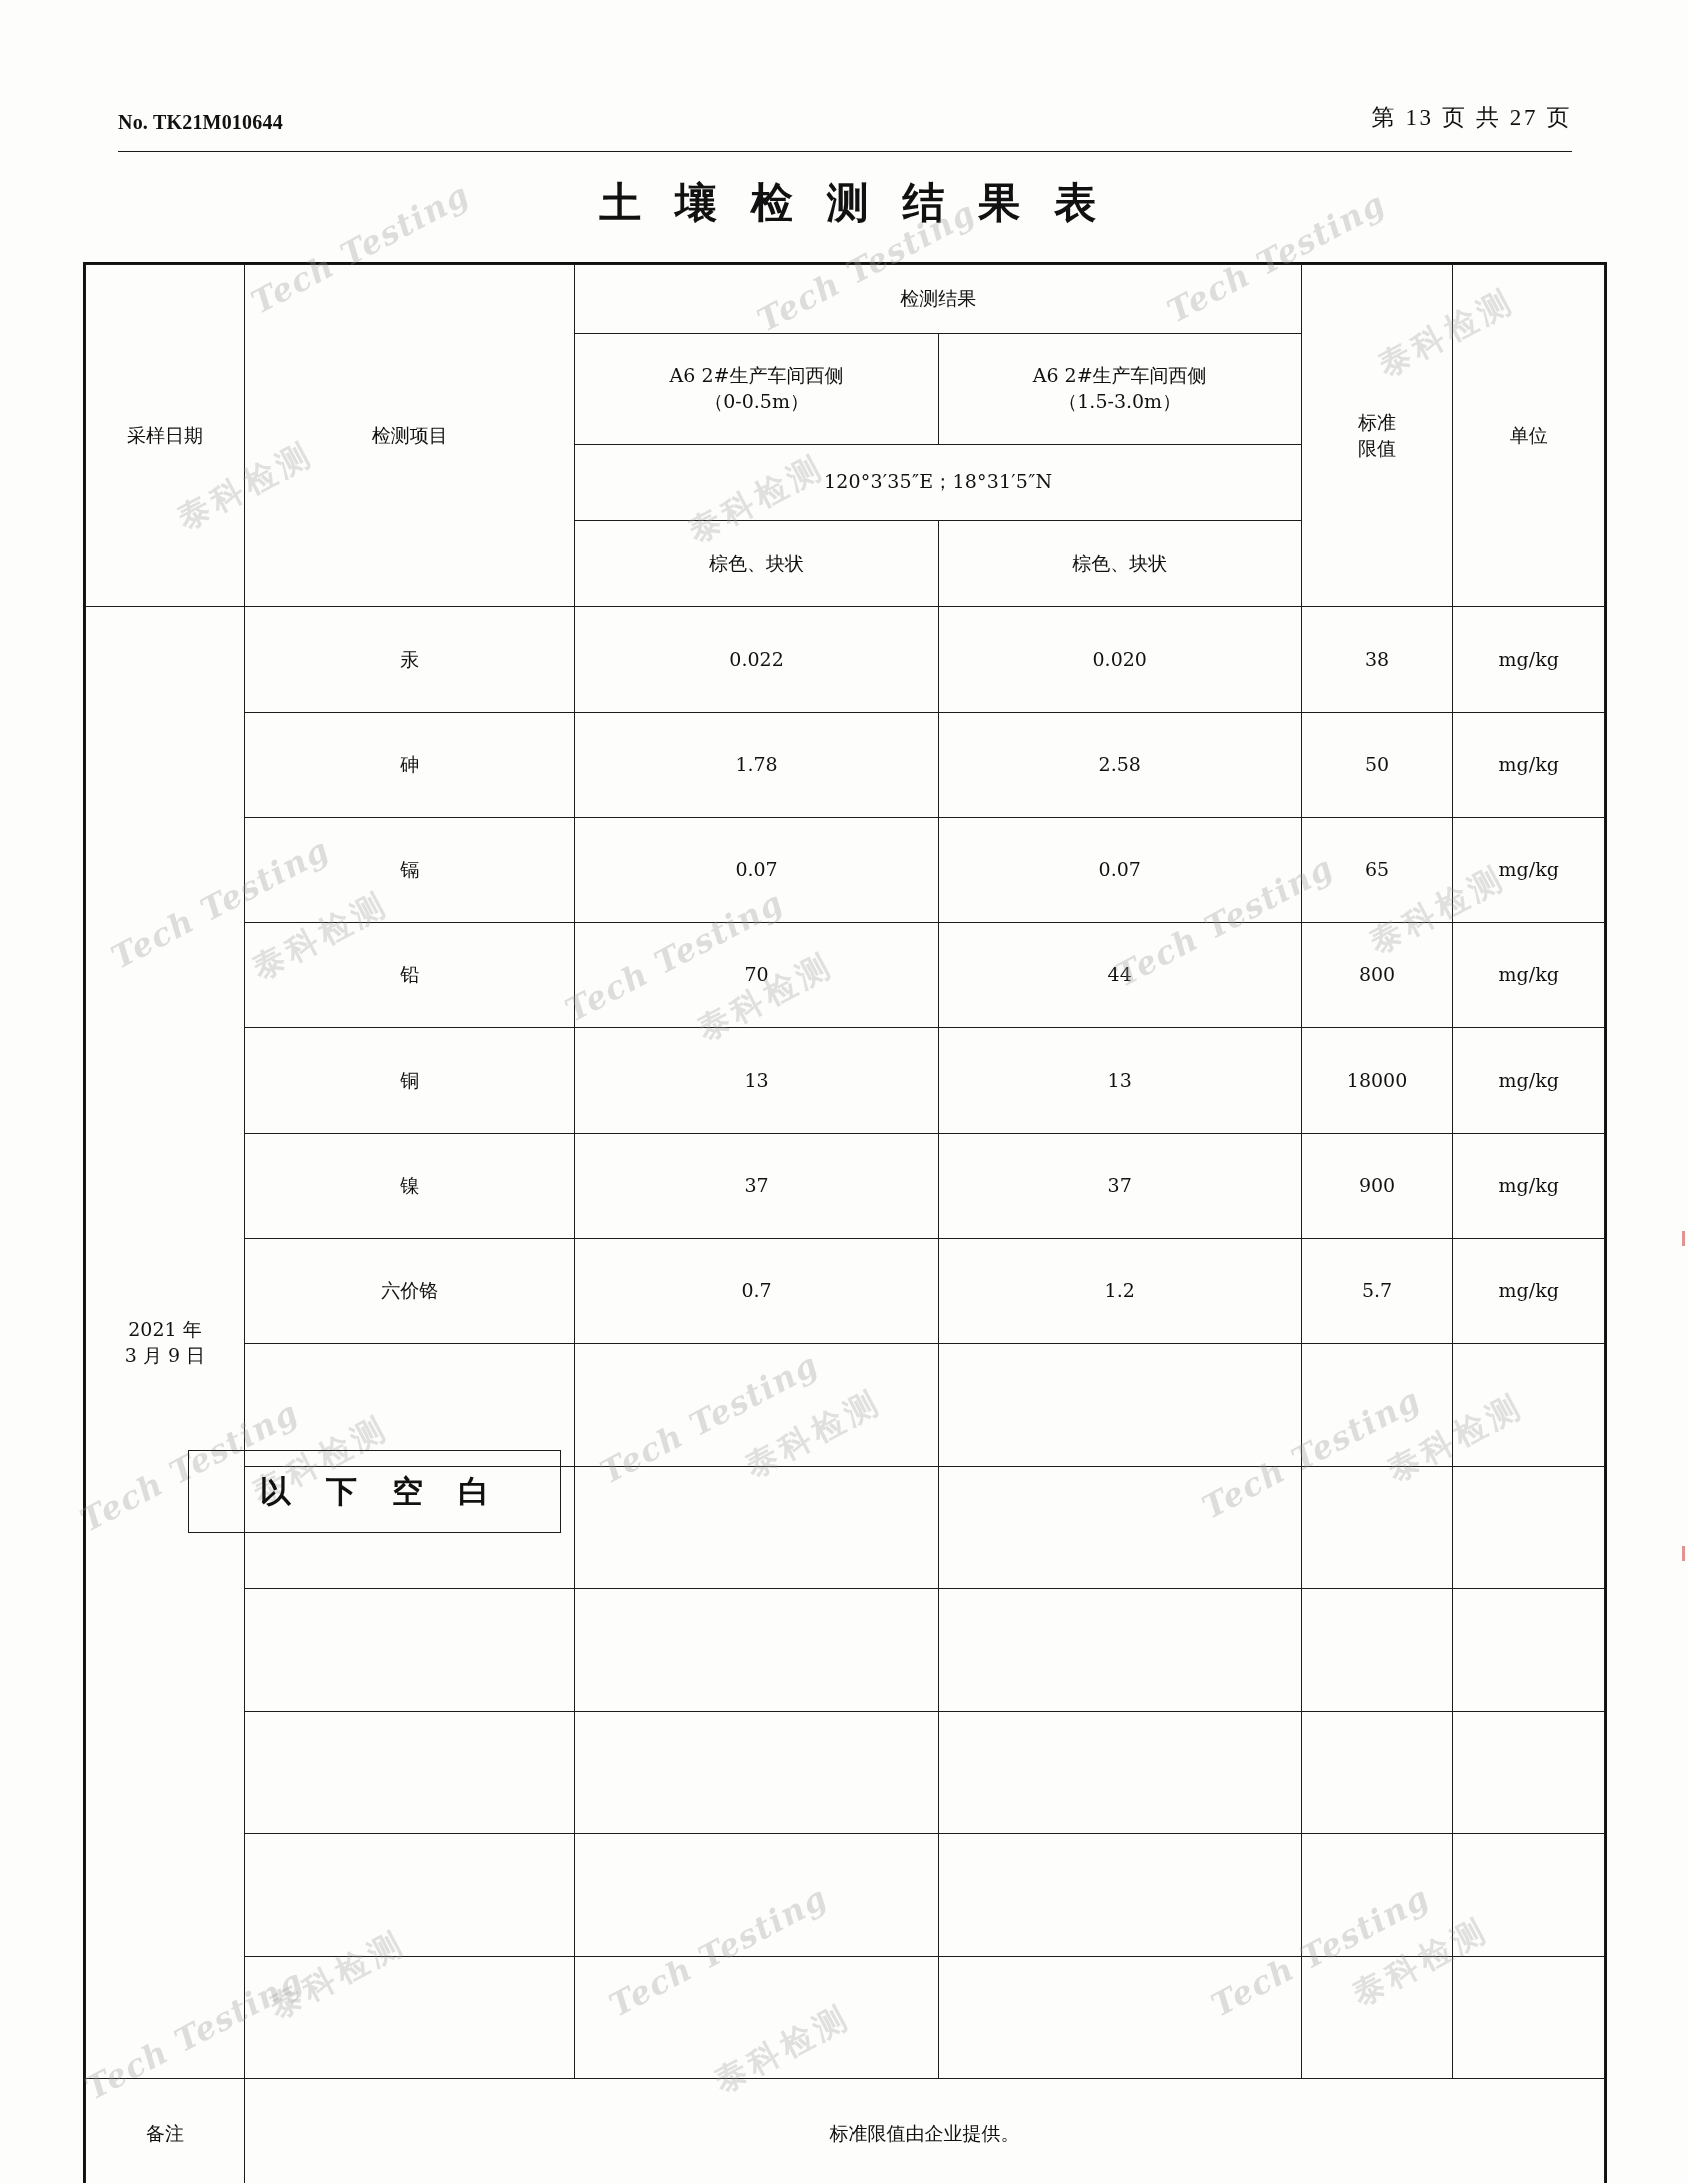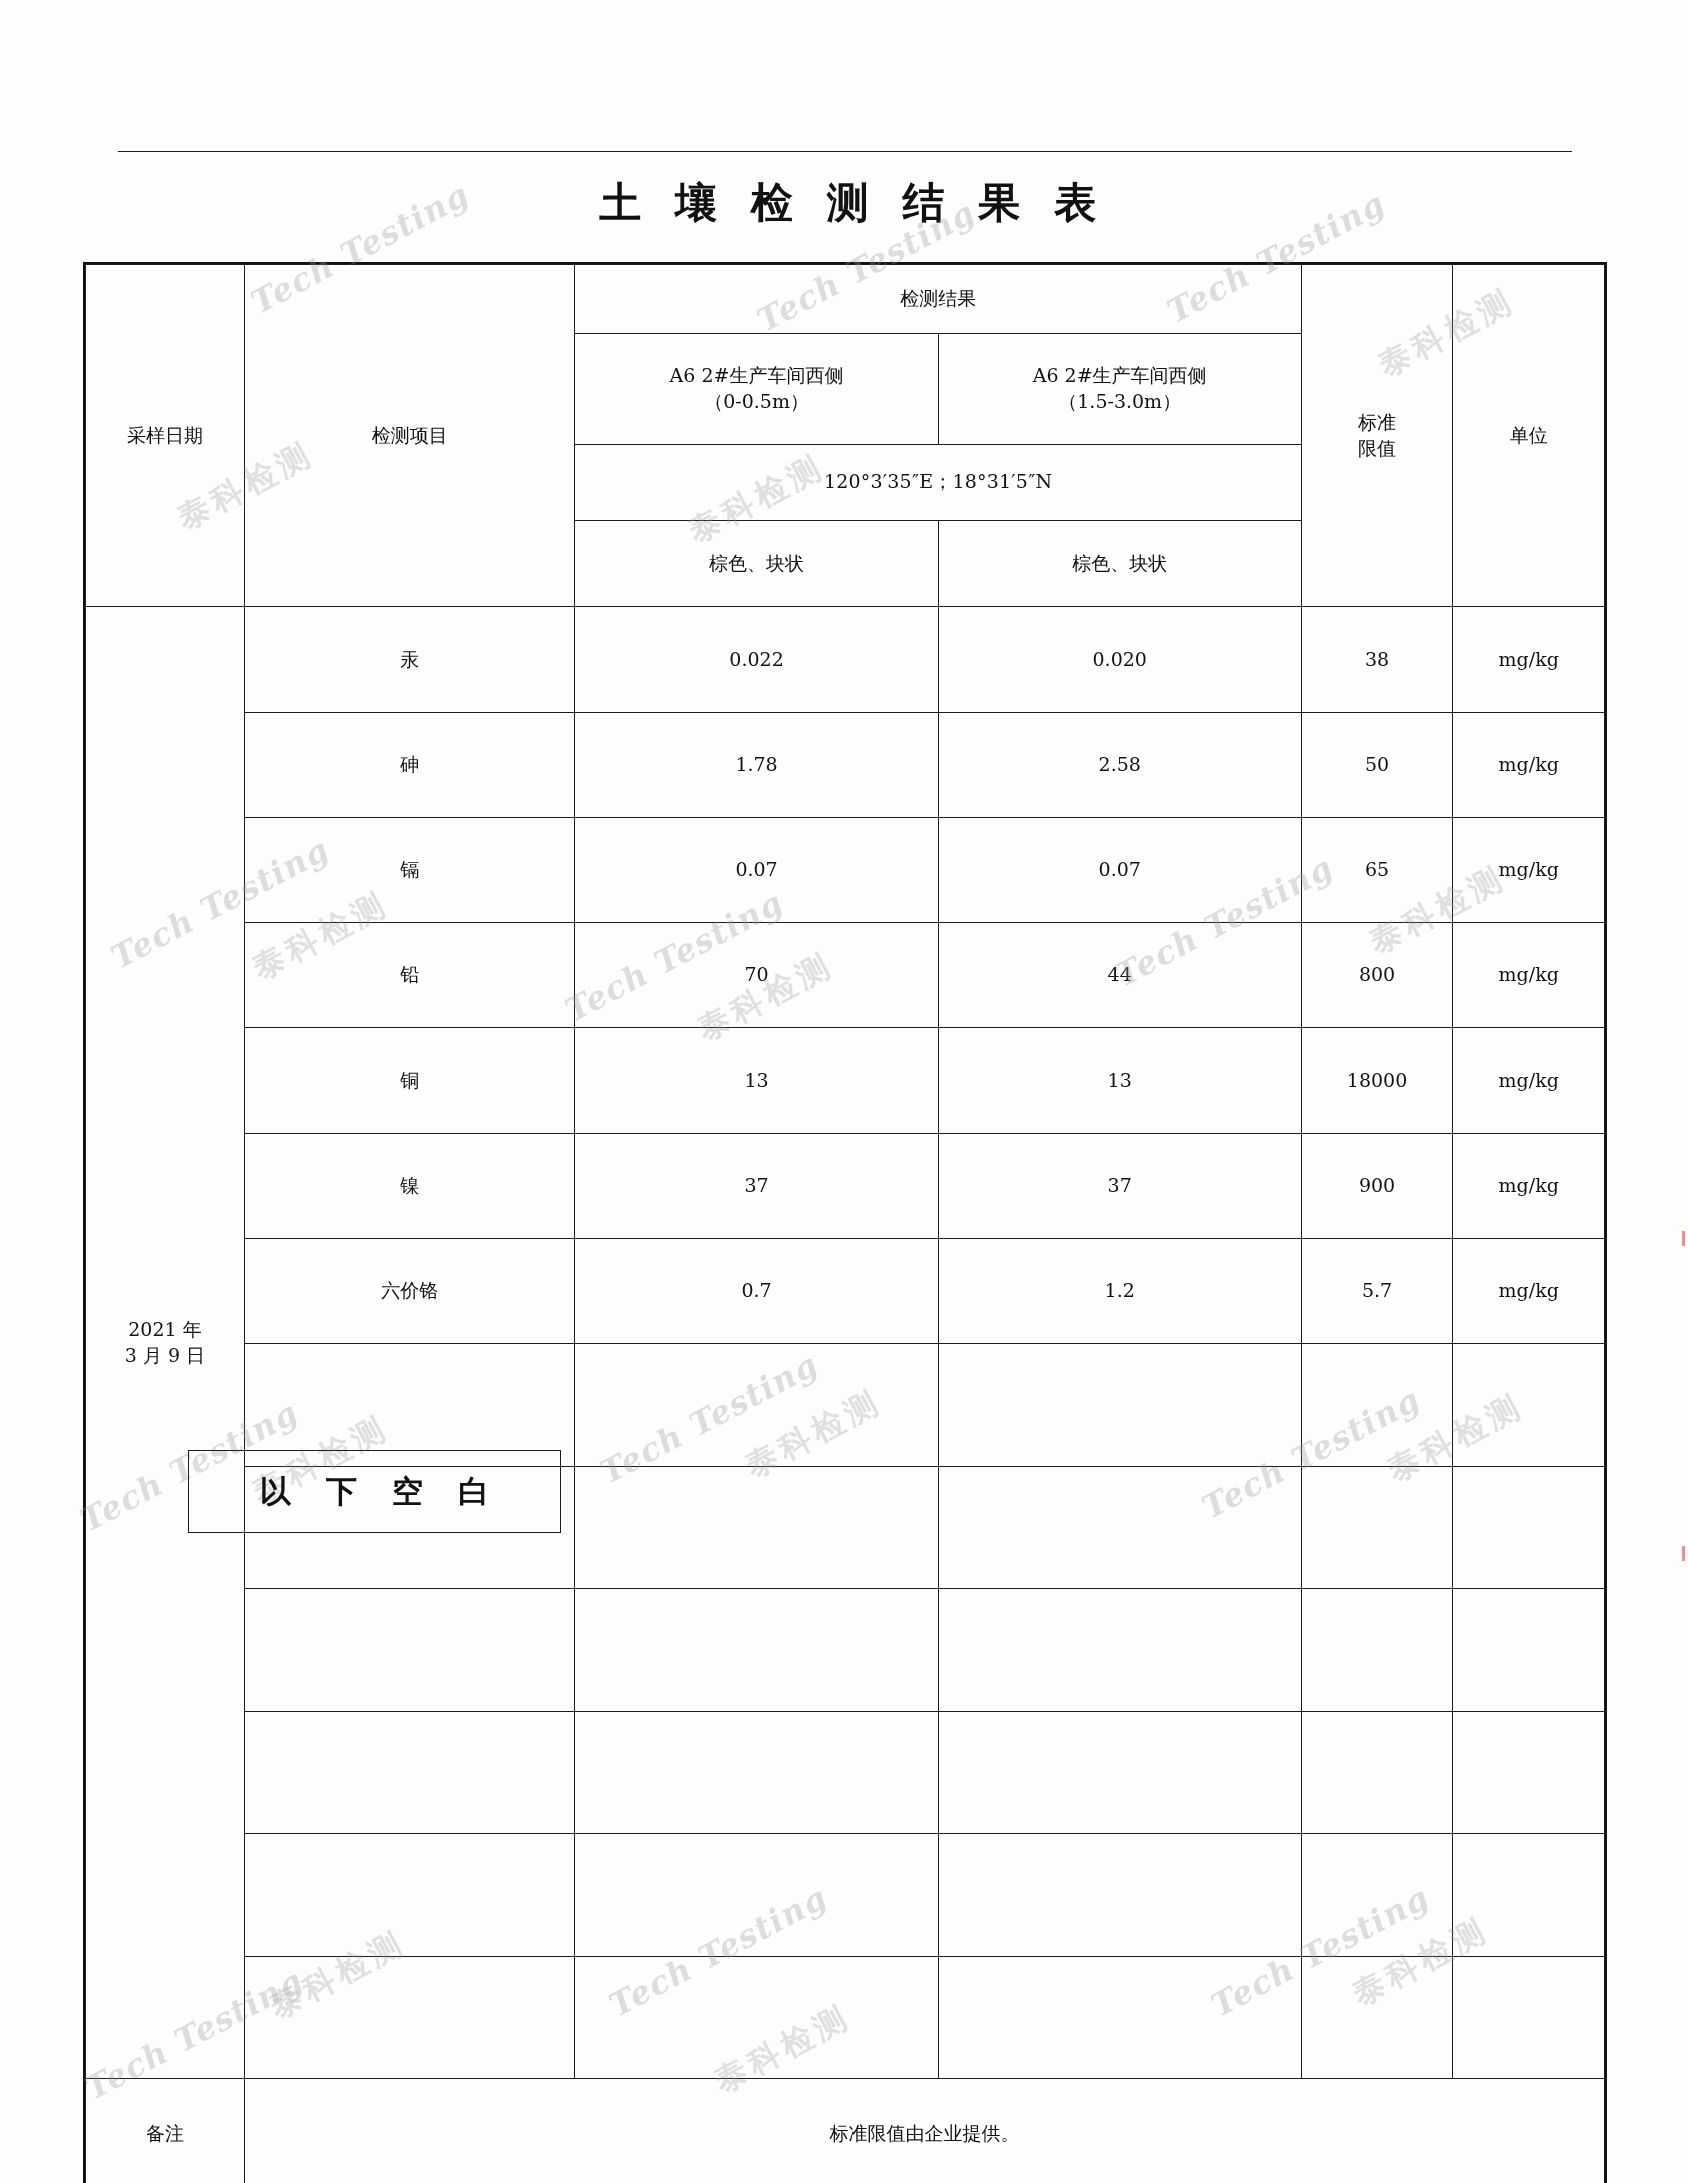--- a/index.html
+++ b/index.html
@@ -195,20 +195,24 @@
     height: 15px;
     background: rgba(200,60,60,0.55);
     z-index: 8;
   }
 </style>
 </head>
 <body>
 
 <div class="page">
 
+  <div class="header-row">
+    <div class="doc-no">No. TK21M010644</div>
+    <div class="page-no">第 13 页 共 27 页</div>
+  </div>
   <div class="header-rule"></div>
 
   <div class="doc-title">土 壤 检 测 结 果 表</div>
 
   <div class="tbl-wrap">
     <table class="main">
       <colgroup>
         <col class="c-date">
           <col class="c-item">
           <col class="c-r1">

